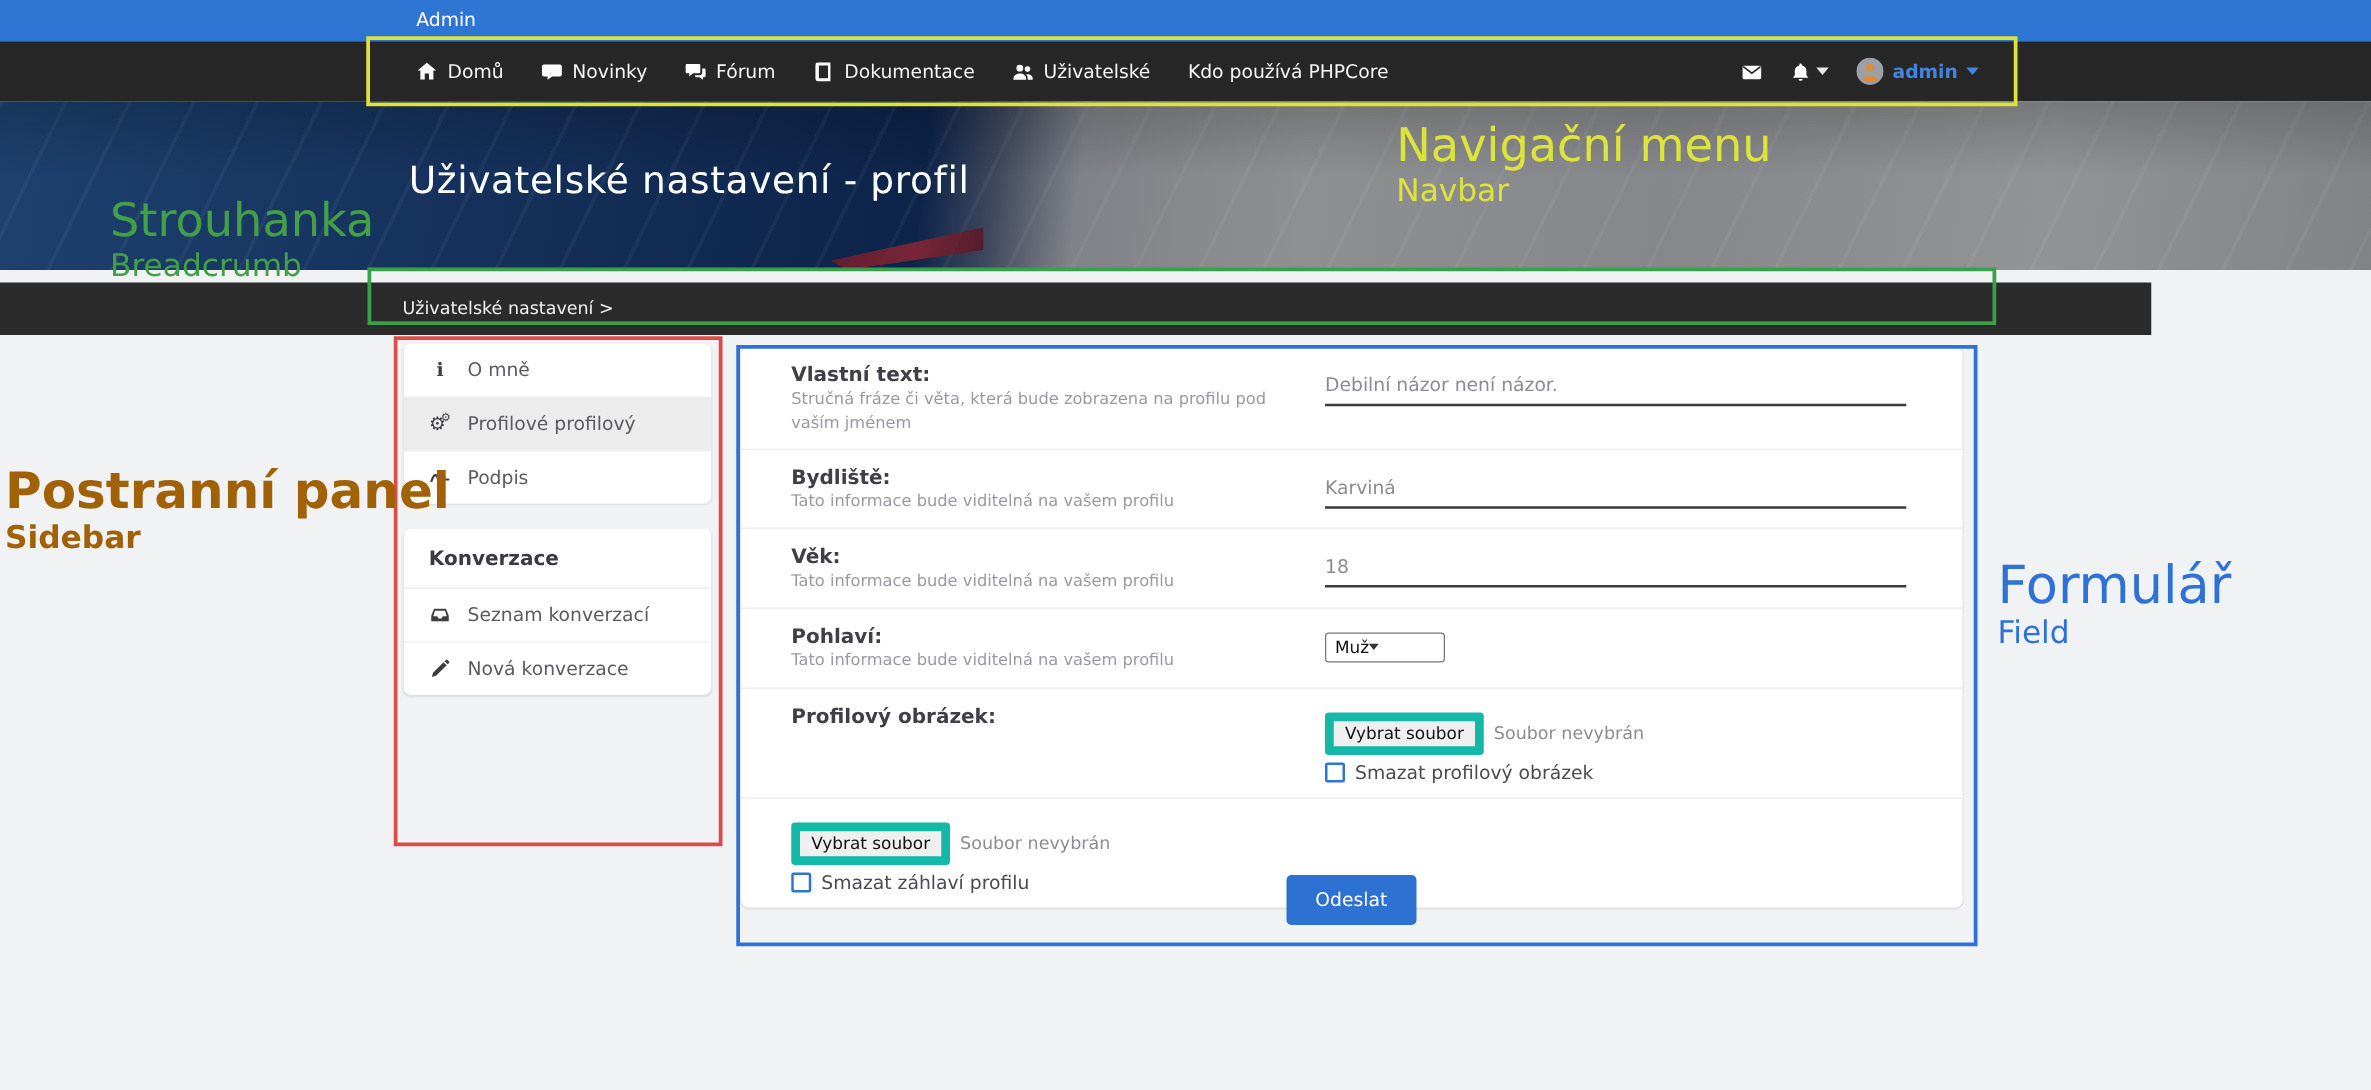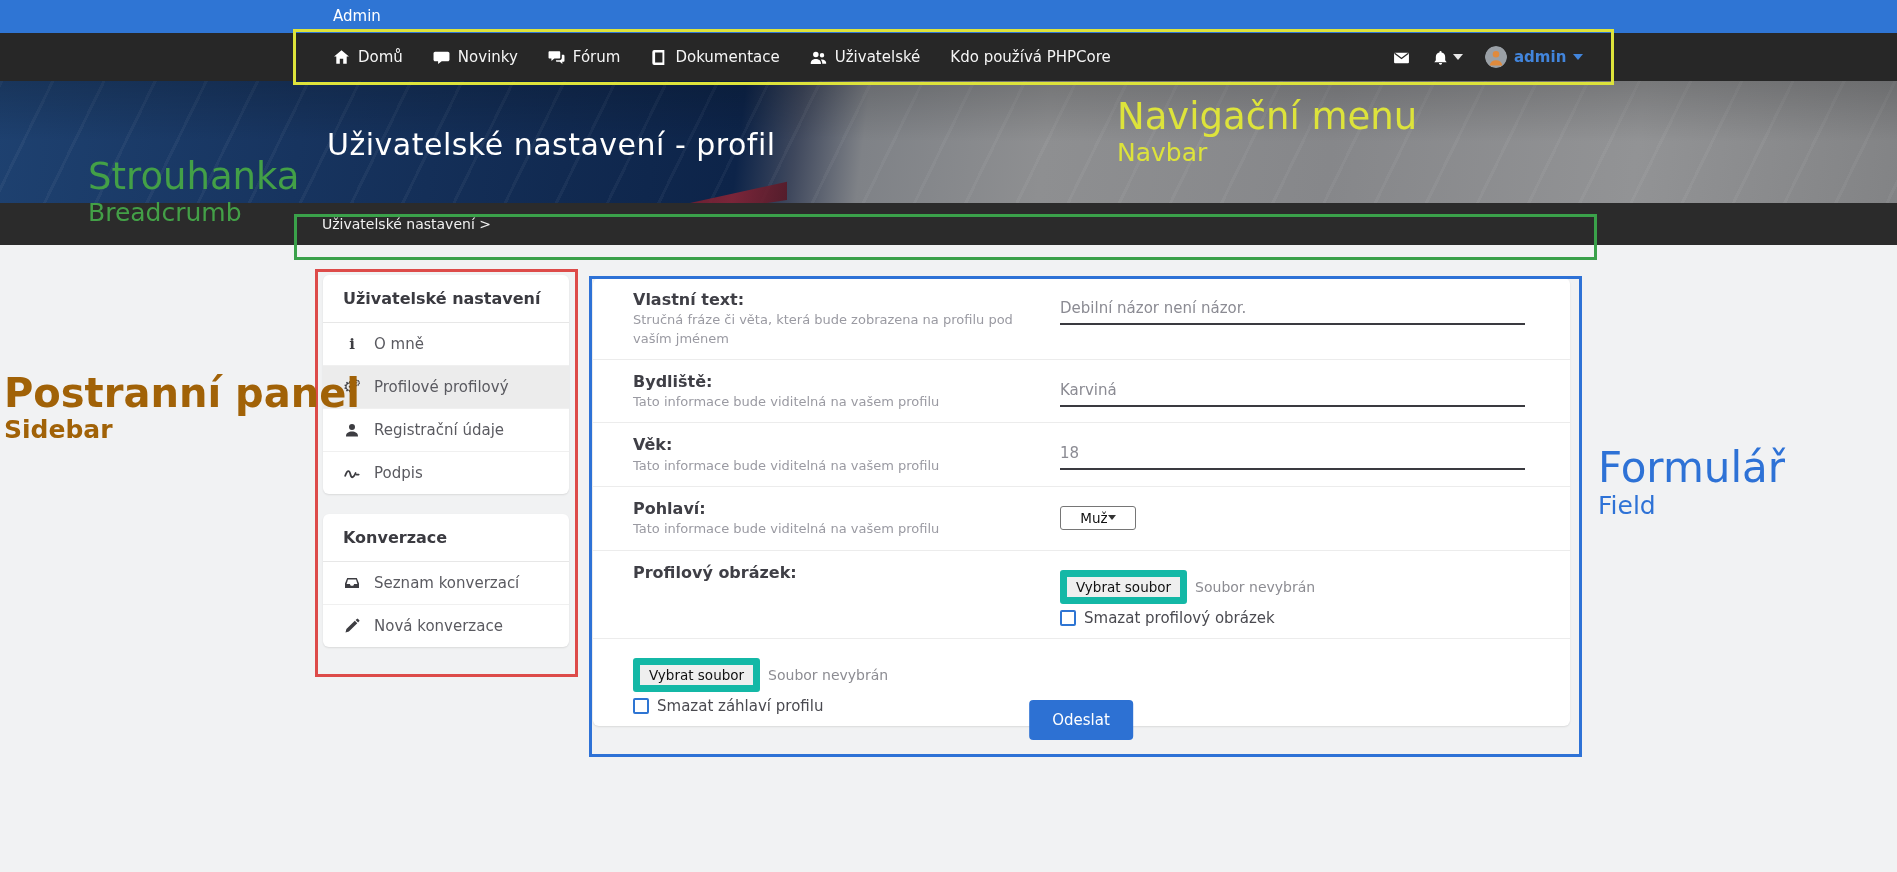--- a/index.html
+++ b/index.html
@@ -31,21 +31,21 @@
     background:
       linear-gradient(rgba(0,0,0,.18), rgba(0,0,0,0) 45%),
       repeating-linear-gradient(116deg, rgba(255,255,255,.045) 0 3px, rgba(0,0,0,0) 3px 46px),
       linear-gradient(97deg,#1e4170 0%,#17345f 16%,#112a51 30%,#0d2449 39%,#3f485d 42%,#7f8287 45.5%,#8e8f91 55%,#86878a 70%,#929395 86%,#828385 100%);
   }
   .hero-red-wedge { position:absolute; left:665px; top:97px; width:122px; height:38px;
     background:linear-gradient(100deg,#6d1b29,#8d2536 55%,#551522);
     clip-path:polygon(0 80%, 100% 10%, 100% 58%, 10% 100%); opacity:.85; }
   .hero-title { position:absolute; left:327px; top:127px; color:#fff; font-size:30px; font-weight:normal; letter-spacing:.5px; }
   
-  .crumbbar { position:absolute; left:0; top:203px; width:1897px; height:42px; background:#2b2b2b;text-align:center; }
+  .crumbbar { position:absolute; left:0; top:226px; width:1721px; height:42px; background:#2b2b2b;text-align:center; }
   .crumb-text { position:absolute; left:322px; top:13px; color:#f0f0f0; font-size:14px; cursor:pointer; }
   
   .sidebar { position:absolute; left:323px; top:275px; width:246px; display:flex; flex-direction:column; gap:20px; }
   .side-card { background:#fff; border-radius:6px; box-shadow:0 1px 2px rgba(0,0,0,.1); overflow:hidden; }
   .side-head { padding:14px 20px; font-size:16px; font-weight:bold; color:#3a3a40; border-bottom:1px solid #e7e7e7; }
   .side-item { display:flex; align-items:center; gap:13px; padding:12px 20px; font-size:15px; color:#5a5a60; border-bottom:1px solid #f0f0f0; cursor:pointer; }
   .side-item:last-child { border-bottom:none; }
   .side-item.active { background:#ececec; }
   .sicon { width:18px; height:18px; color:#3d3d42; display:inline-flex; align-items:center; justify-content:center; flex:0 0 18px; }
   .sicon svg { width:16px; height:16px; }
@@ -54,21 +54,21 @@
   .gear-small { font-size:9px; line-height:1; margin-left:-4px; margin-top:-8px; }
   
   .form-card { position:absolute; left:593px; top:278px; width:977px; background:#fff; border-radius:6px; box-shadow:0 1px 2px rgba(0,0,0,.1); }
   .form-row { display:flex; padding:11px 40px; border-bottom:1px solid #ececec; }
   .form-row:last-child { border-bottom:none; }
   .row-label-col { flex:1 1 auto; padding-right:30px; }
   .row-control-col { flex:0 0 470px; padding-top:8px; }
   .f-label { font-size:16px; font-weight:bold; color:#3f3f46; line-height:1.4; }
   .f-desc { font-size:13px; color:#9a9aa2; line-height:1.4; max-width:430px; }
   .mat-input { width:465px; border:none; border-bottom:2px solid #3a3a40; background:transparent; font-size:15px; color:#8b8b93; padding:2px 0 6px; outline:none; font-family:inherit; }
-  .select-box { display:inline-flex; align-items:center; justify-content:center; width:76px; padding:3px 7px; border:1px solid #767676; border-radius:3px; background:#fff; font-size:13.5px; color:#111; cursor:pointer; }
+  .select-box { display:inline-flex; align-items:center; justify-content:flex-start; width:96px; padding:3px 7px; border:1px solid #767676; border-radius:3px; background:#fff; font-size:13.5px; color:#111; cursor:pointer; }
   .select-caret { width:0; height:0; border-left:4.5px solid transparent; border-right:4.5px solid transparent; border-top:5.5px solid #333; }
   .file-line { display:flex; align-items:center; gap:8px; }
   .file-btn { display:inline-block; padding:2px 9px; background:#efefef; border:7px solid #14b8a6; border-radius:3px; font-size:13.5px; color:#111; cursor:pointer; }
   .file-status { font-size:14px; color:#8c8c92; }
   .cbx-line { display:flex; align-items:center; gap:8px; margin-top:5px; }
   .cbx { width:16px; height:16px; border:2px solid #2e75d3; border-radius:2px; background:#fff; cursor:pointer; flex:0 0 16px; }
   .cbx-label { font-size:15px; color:#4a4a50; }
   .submit-btn { position:absolute; left:1081px; top:700px; transform:translateX(-50%); background:#2d71d3; color:#fff; border:none; border-radius:4px; padding:11px 23px; font-size:15px; cursor:pointer; font-family:inherit; }
   
   .ann { position:absolute; pointer-events:none; z-index:50; }
@@ -173,41 +173,32 @@
   <div class="hero-red-wedge"></div>
 </div>
 <h1 class="hero-title">Uživatelské nastavení - profil</h1>
 
 <div class="crumbbar">
   <span class="crumb-text">Uživatelské nastavení &gt;</span>
 </div>
 
 <div class="sidebar">
   <div class="side-card">
-    <div class="side-head">Uživatelské nastavení</div>
     <div class="side-item">
       <span class="sicon">
           <span class="info-glyph">i</span>
         </span>
       <span>O mně</span>
     </div>
     <div class="side-item active">
       <span class="sicon">
           <span class="gear-big">⚙</span>
           <span class="gear-small">⚙</span>
         </span>
       <span>Profilové profilový</span>
-    </div>
-    <div class="side-item">
-      <span class="sicon">
-          <svg viewBox="0 0 16 16" fill="currentColor">
-            <path d="M8 8a3 3 0 1 0 0-6 3 3 0 0 0 0 6zm-6 6.2c0-3 2.7-4.6 6-4.6s6 1.6 6 4.6v.3H2z"></path>
-          </svg>
-        </span>
-      <span>Registrační údaje</span>
     </div>
     <div class="side-item">
       <span class="sicon">
           <svg viewBox="0 0 16 16">
             <path d="M1.2 10.8c2-6 4.2-6 5.2-1.6s3.2 4 5.2-1.2" stroke="currentColor" stroke-width="1.8" fill="none" stroke-linecap="round"></path>
             <path d="M12.4 9.6h2.4" stroke="currentColor" stroke-width="1.6" stroke-linecap="round"></path>
           </svg>
         </span>
       <span>Podpis</span>
     </div>

